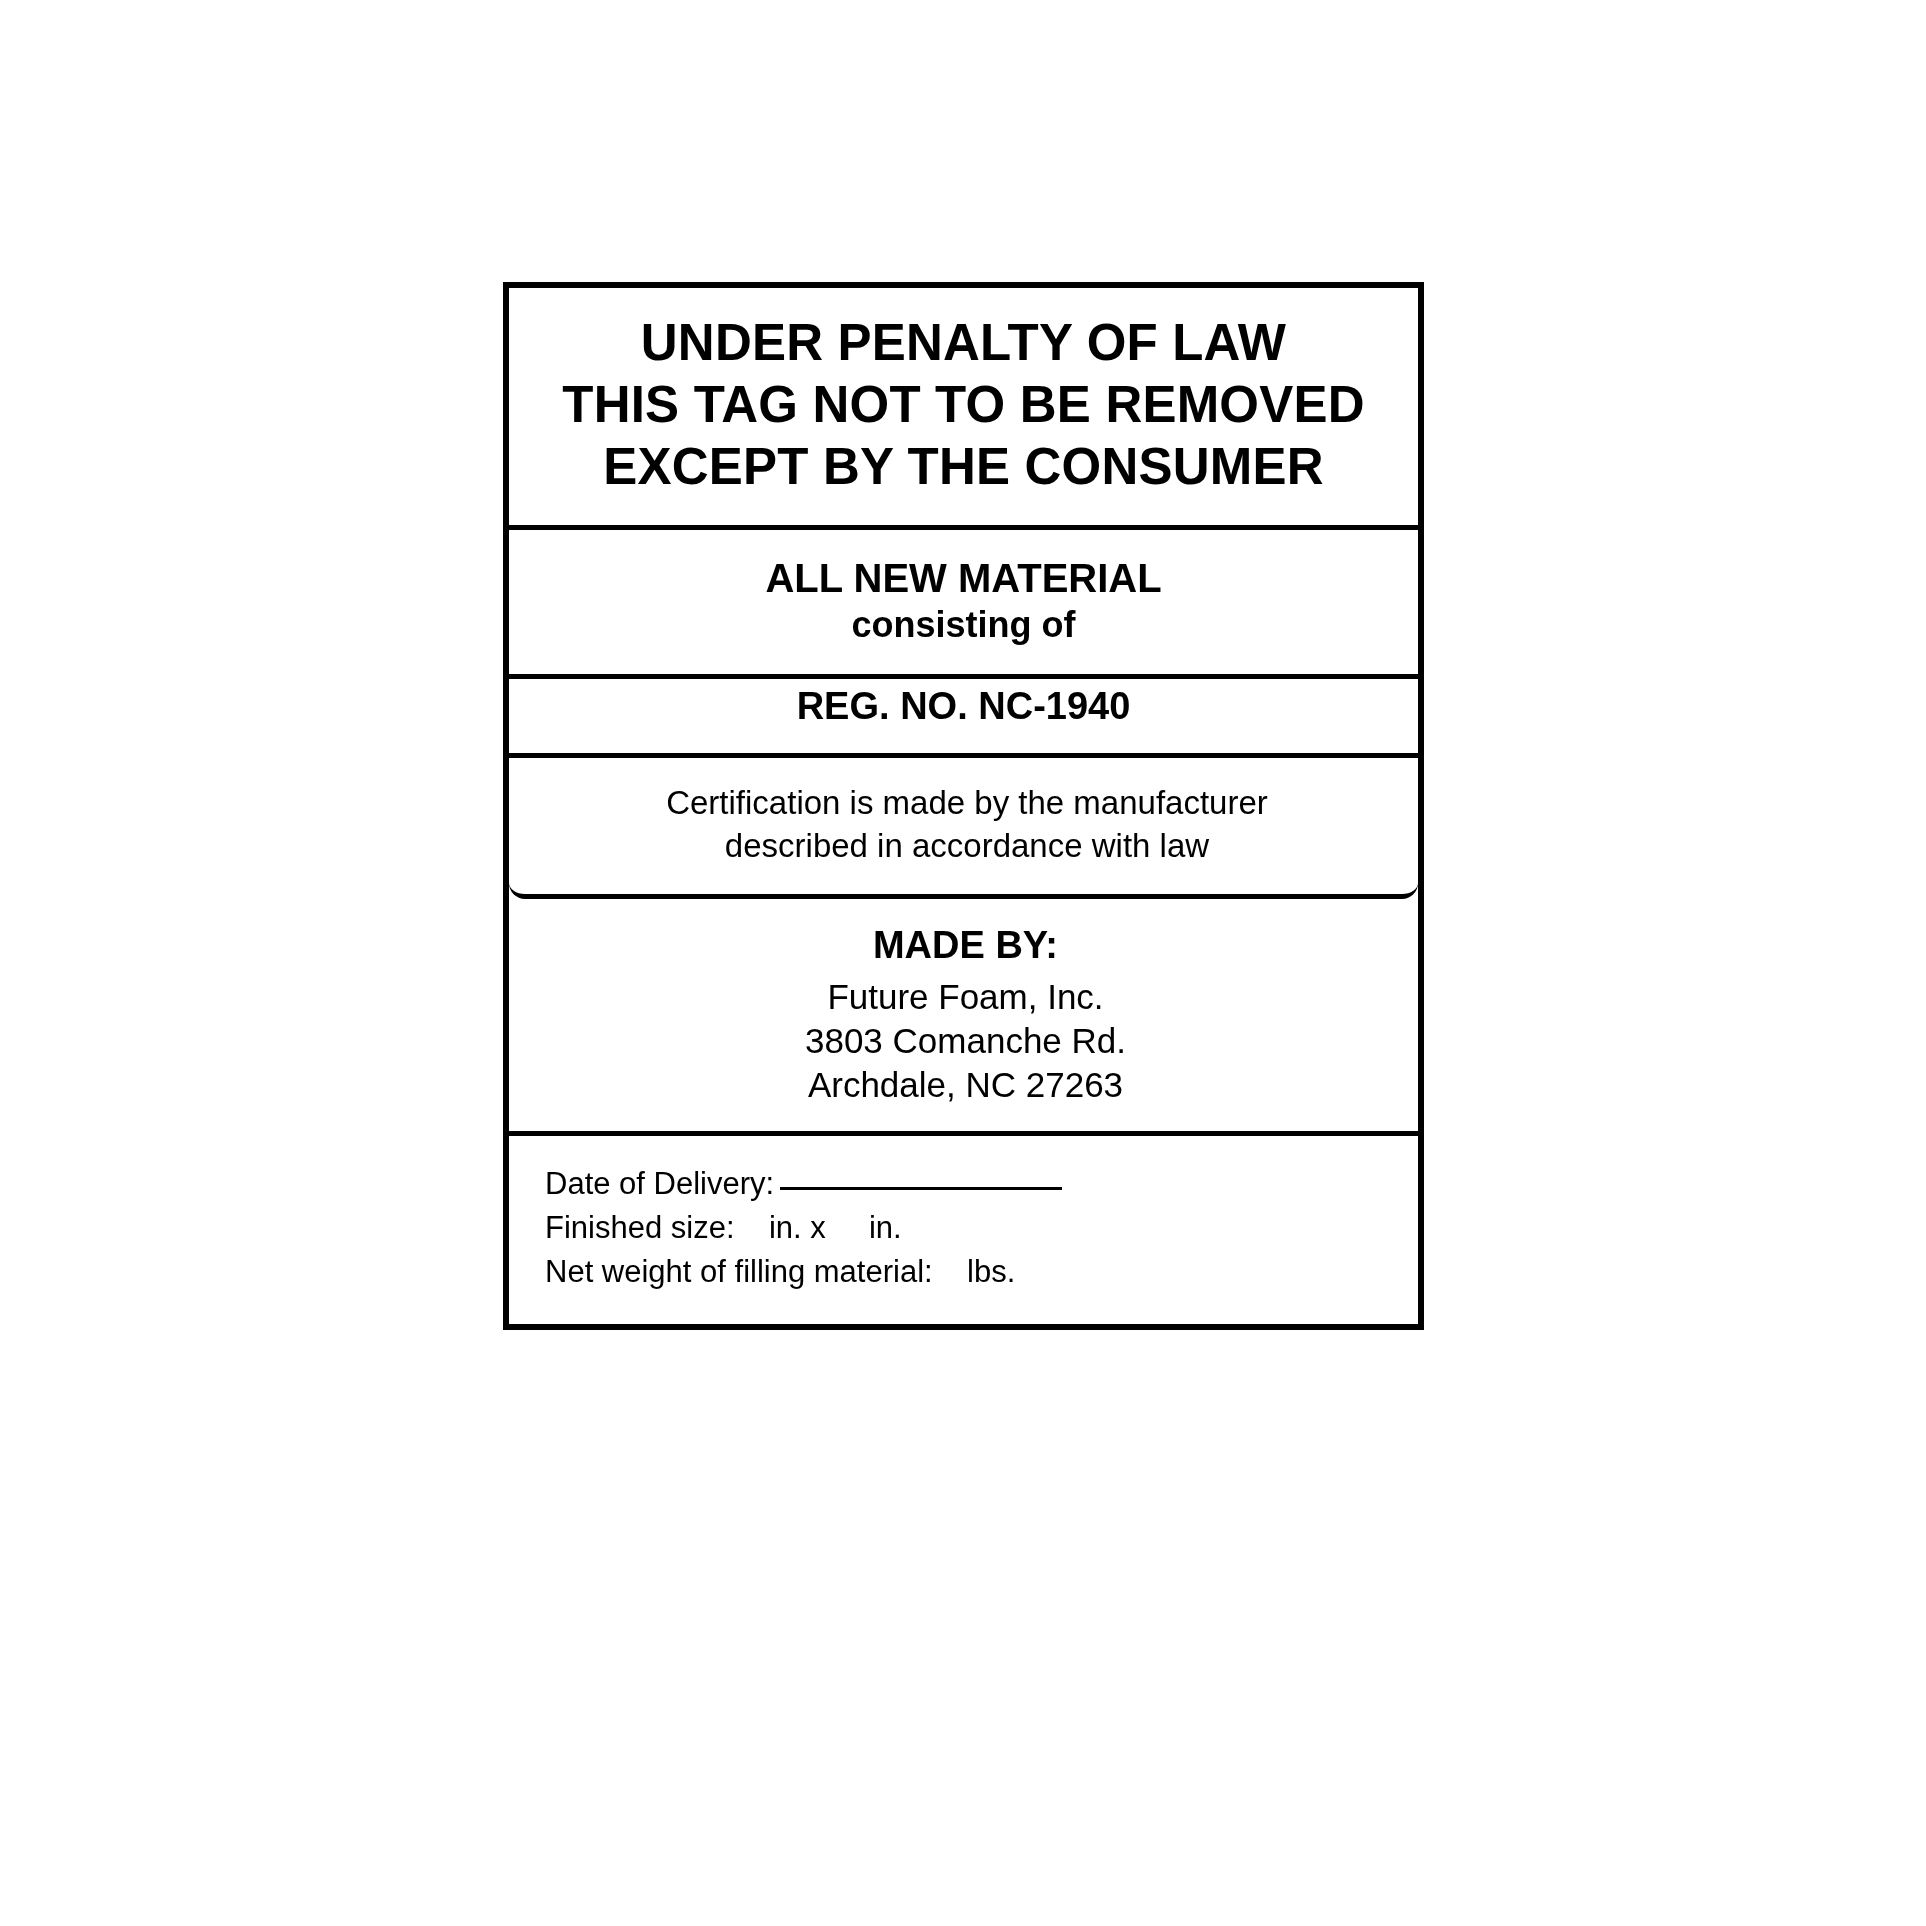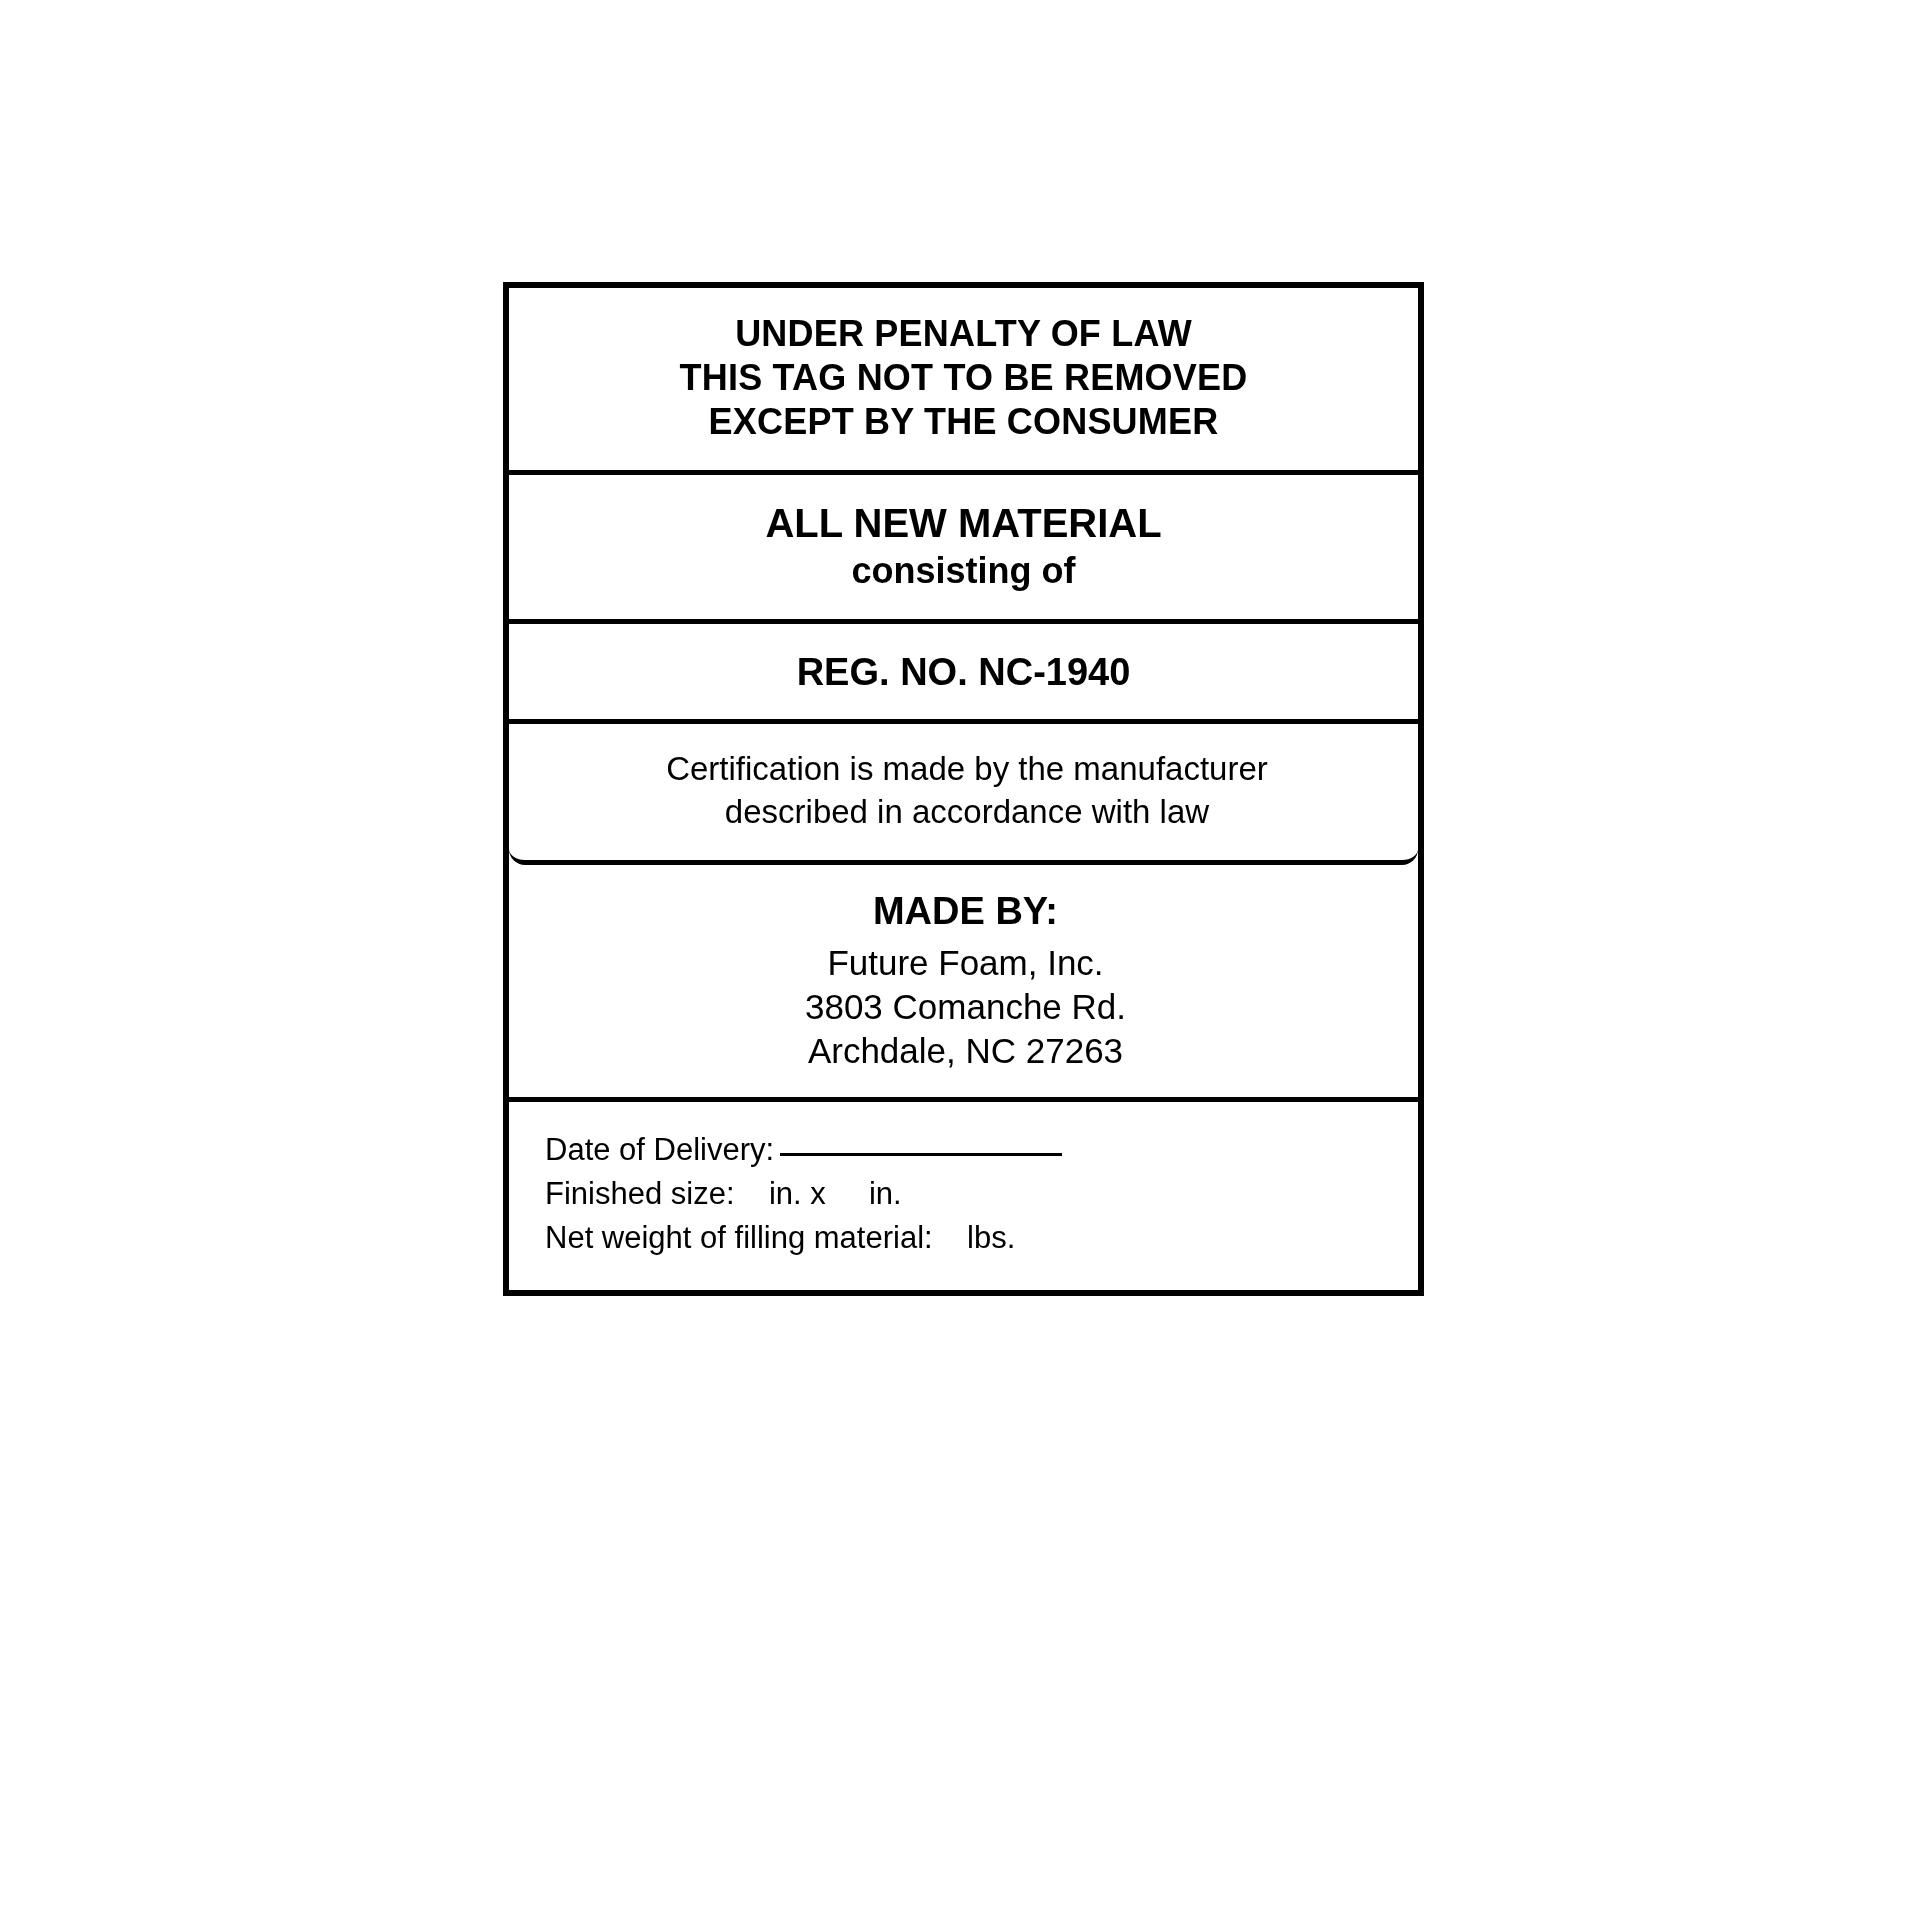--- a/index.html
+++ b/index.html
@@ -32,21 +32,21 @@
     text-align: center;
   }
   .section:last-child {
     border-bottom: none;
   }
   .sec-penalty {
     padding: 24px 10px 26px 10px;
   }
   .sec-penalty .line {
     font-weight: bold;
-    font-size: 36px;
+    font-size: 51px;
     line-height: 1.22;
     letter-spacing: 0.2px;
   }
   .sec-material {
     padding: 24px 10px 26px 10px;
   }
   .sec-material .l1 {
     font-weight: bold;
     font-size: 40px;
     line-height: 1.22;
@@ -55,21 +55,21 @@
     font-weight: bold;
     font-size: 36px;
     line-height: 1.26;
   }
   .sec-material .l3 {
     font-weight: bold;
     font-size: 40px;
     line-height: 1.22;
   }
   .sec-reg {
-    padding: 26px 10px 24px 10px;
+    padding: 5px 10px 24px 10px;
   }
   .sec-reg .regline {
     font-weight: bold;
     font-size: 38px;
     line-height: 1.2;
   }
   .sec-cert {
     padding: 24px 10px 26px 17px;
     border-radius: 16px;
   }

